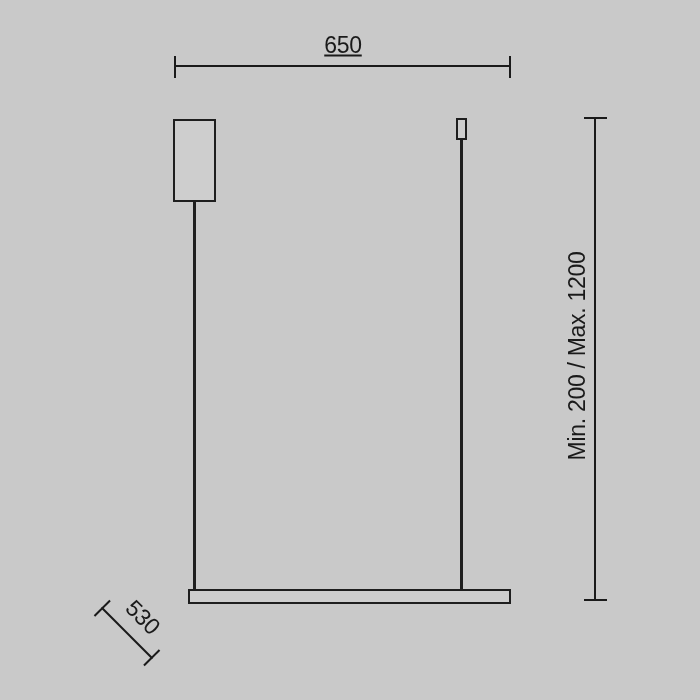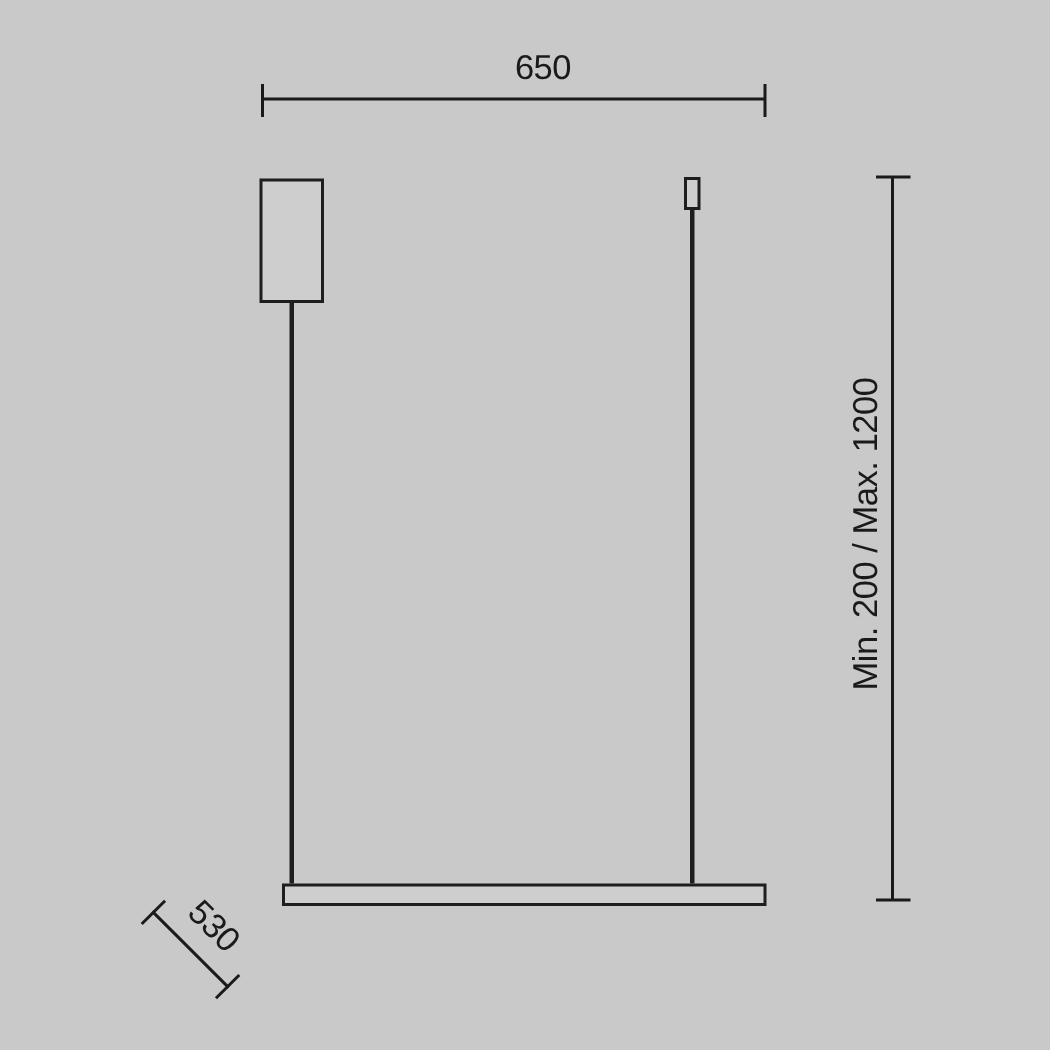--- a/index.html
+++ b/index.html
@@ -68,21 +68,21 @@
   
   .grip     { left: 456px; top: 118px; width: 11px; height: 22px; }
   
   .bar      { left: 188px; top: 589px; width: 323px; height: 15px; }
   .cable-left  { left: 193px; top: 200px; height: 391px; }
   .cable-right { left: 460px; top: 139px; height: 452px; }
   
   .w-line      { left: 175px; top: 65px; width: 335px; }
   .w-tick-l    { left: 174px; top: 56px; }
   .w-tick-r    { left: 509px; top: 56px; }
-  .w-label     { left: 362px; top: 45px; }
+  .w-label     { left: 343px; top: 45px; text-decoration: underline; }
   
   .h-line      { left: 594px; top: 118px; height: 482px; }
   .h-tick-t    { left: 584px; top: 117px; }
   .h-tick-b    { left: 584px; top: 599px; }
   .h-label     { left: 577px; top: 356px; }
   
   .depth-group {
     position: absolute;
     left: 127px;
     top: 633px;

